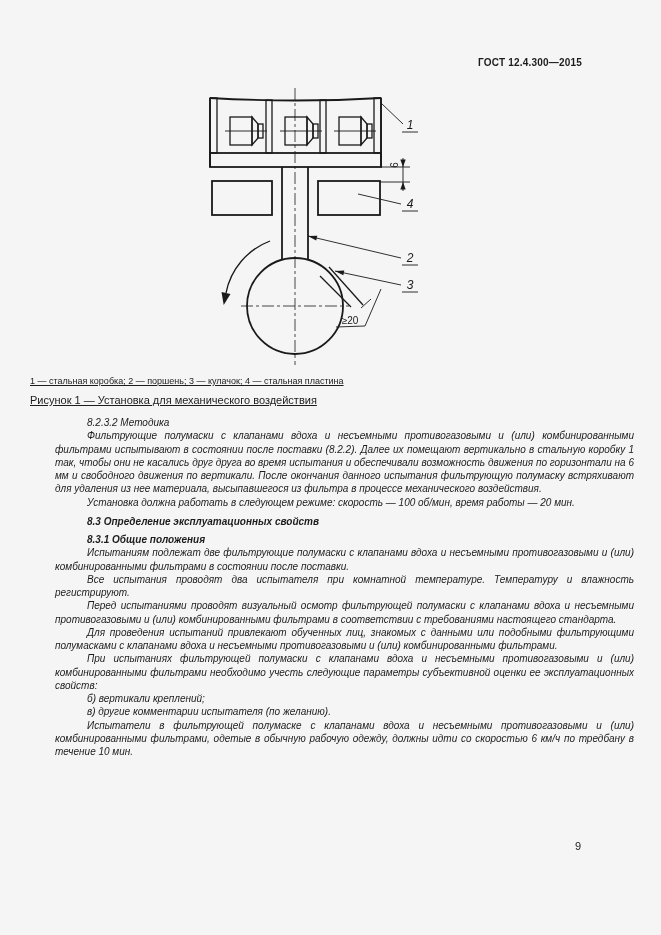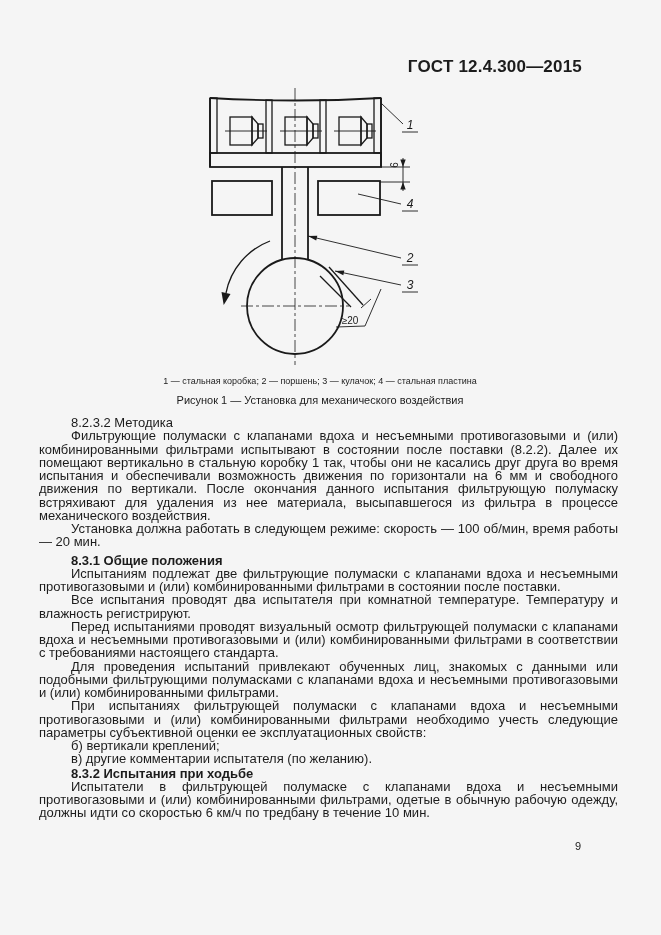--- a/index.html
+++ b/index.html
@@ -1,37 +1,37 @@
 <!DOCTYPE html>
 <html><head>
 <meta charset="utf-8">
 <style>
   html,body{margin:0;padding:0;background:#e9e9e9;}
   .page{
     position:relative;width:661px;height:935px;background:#f5f5f5;
     overflow:hidden;font-family:"Liberation Sans",sans-serif;color:#1c1c1c;
   }
   .header{
-    position:absolute;top:57px;right:79px;font-size:17px;font-weight:bold;
+    position:absolute;top:57px;right:79px;font-size:10px;font-weight:bold;
     letter-spacing:.2px;
   }
   .figure-svg{position:absolute;left:198px;top:86px;width:234px;height:284px;}
   .s2{stroke:#1a1a1a;stroke-width:1.8;fill:none;}
   .s1{stroke:#1a1a1a;stroke-width:1.3;fill:none;}
   .s1t{stroke:#1a1a1a;stroke-width:0.9;fill:none;}
   .cl{stroke:#1a1a1a;stroke-width:0.8;fill:none;stroke-dasharray:12 3 3 3;}
   .arr{fill:#1a1a1a;stroke:none;}
   .callout{font-family:"Liberation Sans",sans-serif;font-style:italic;font-size:12px;fill:#1a1a1a;}
   .dimtxt{font-family:"Liberation Sans",sans-serif;font-size:10px;fill:#1a1a1a;}
-  .cap-wrap{position:absolute;left:30px;width:580px;text-align:center;}
+  .cap-wrap{position:absolute;left:30px;width:580px;text-align:left;text-decoration:underline;}
   .cap-legend{top:376px;font-size:9px;}
   .cap-title{top:394px;font-size:11px;}
   .body-text{
-    position:absolute;left:39px;top:416px;width:579px;
-    font-size:13px;line-height:13.25px;text-align:justify;
+    position:absolute;left:55px;top:416px;width:579px;
+    font-size:10px;line-height:13.25px;text-align:justify;font-style:italic;
   }
   .body-text p{margin:0;text-indent:32px;}
   .body-text p.head{font-weight:bold;}
   .body-text p.sp-lg{margin-top:6px;margin-bottom:5px;}
   .body-text p.sp-sm{margin-top:5px;}
   .body-text p.sp-xs{margin-top:1px;}
   .page-num{position:absolute;top:840px;right:80px;font-size:11px;}
 </style>
 </head>
 <body>
@@ -147,27 +147,27 @@
     </g>
   </svg>
 
   <div class="cap-wrap cap-legend">1 — стальная коробка; 2 — поршень; 3 — кулачок; 4 — стальная пластина</div>
   <div class="cap-wrap cap-title">Рисунок 1 — Установка для механического воздействия</div>
 
   <div class="body-text">
     <p>8.2.3.2 Методика</p>
     <p>Фильтрующие полумаски с клапанами вдоха и несъемными противогазовыми и (или) комбинированными фильтрами испытывают в состоянии после поставки (8.2.2). Далее их помещают вертикально в стальную коробку 1 так, чтобы они не касались друг друга во время испытания и обеспечивали возможность движения по горизонтали на 6 мм и свободного движения по вертикали. После окончания данного испытания фильтрующую полумаску встряхивают для удаления из нее материала, высыпавшегося из фильтра в процессе механического воздействия.</p>
     <p>Установка должна работать в следующем режиме: скорость — 100 об/мин, время работы — 20 мин.</p>
+    <p class="head sp-lg">8.3 Определение эксплуатационных свойств</p>
     <p class="head sp-sm">8.3.1 Общие положения</p>
     <p>Испытаниям подлежат две фильтрующие полумаски с клапанами вдоха и несъемными противогазовыми и (или) комбинированными фильтрами в состоянии после поставки.</p>
     <p>Все испытания проводят два испытателя при комнатной температуре. Температуру и влажность регистрируют.</p>
     <p>Перед испытаниями проводят визуальный осмотр фильтрующей полумаски с клапанами вдоха и несъемными противогазовыми и (или) комбинированными фильтрами в соответствии с требованиями настоящего стандарта.</p>
     <p>Для проведения испытаний привлекают обученных лиц, знакомых с данными или подобными фильтрующими полумасками с клапанами вдоха и несъемными противогазовыми и (или) комбинированными фильтрами.</p>
     <p>При испытаниях фильтрующей полумаски с клапанами вдоха и несъемными противогазовыми и (или) комбинированными фильтрами необходимо учесть следующие параметры субъективной оценки ее эксплуатационных свойств:</p>
     <p>б) вертикали креплений;</p>
     <p>в) другие комментарии испытателя (по желанию).</p>
-    <p class="head sp-xs">8.3.2 Испытания при ходьбе</p>
     <p>Испытатели в фильтрующей полумаске с клапанами вдоха и несъемными противогазовыми и (или) комбинированными фильтрами, одетые в обычную рабочую одежду, должны идти со скоростью 6 км/ч по тредбану в течение 10 мин.</p>
   </div>
 
   <div class="page-num">9</div>
 
 </div>
 
 </body></html>

